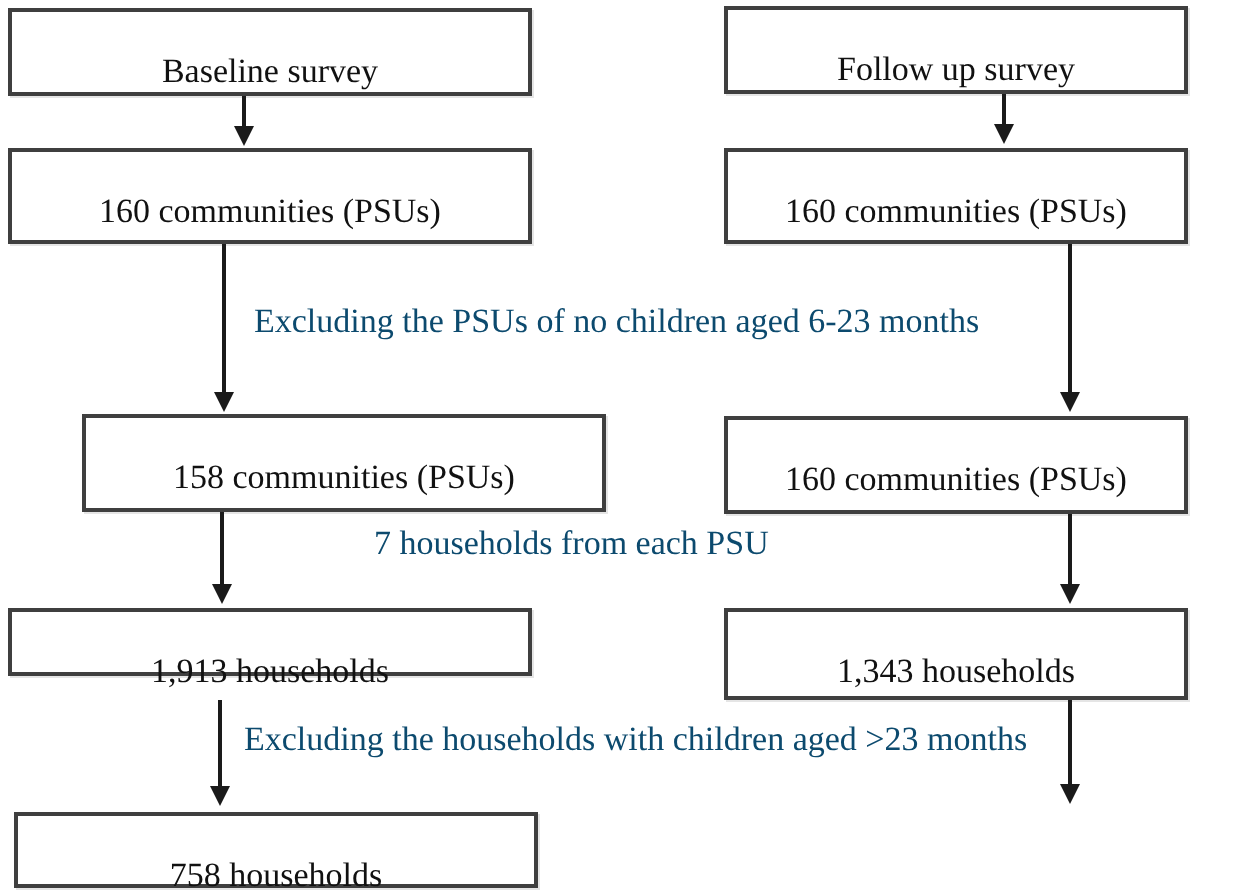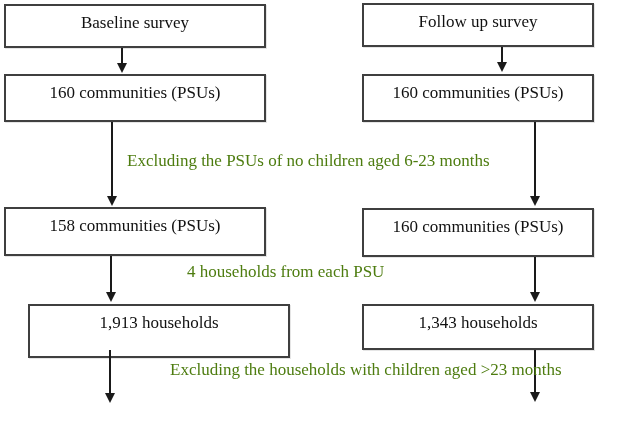--- a/index.html
+++ b/index.html
@@ -17,21 +17,21 @@
     overflow: hidden;
   }
   .flow-box {
     position: absolute;
     box-sizing: border-box;
     border: 2px solid #3f3f3f;
     background: #ffffff;
     display: flex;
     justify-content: center;
     align-items: flex-start;
-    padding-top: 7px;
+    padding-top: 20px;
     font-size: 17px;
     line-height: 20px;
     text-align: center;
     box-shadow: 1px 1px 0 rgba(0,0,0,0.10);
   }
   .col-left  { left: 4px;  width: 262px; }
   .col-right { left: 362px; width: 232px; }
 
   .arrow {
     position: absolute;
@@ -53,32 +53,33 @@
     height: 0;
     border-left: 5px solid transparent;
     border-right: 5px solid transparent;
     border-top: 10px solid #1a1a1a;
   }
   .edge-label {
     position: absolute;
     font-size: 17px;
     line-height: 20px;
     white-space: nowrap;
-    color: #4d7c0f;
+    color: #0c4a6e;
   }
 </style>
 </head>
 <body>
 
 <div id="canvas">
 
   <div class="flow-box col-left" style="top:4px;   height:44px;">Baseline survey</div>
   <div class="flow-box col-left" style="top:74px;  height:48px;">160 communities (PSUs)</div>
-  <div class="flow-box col-left" style="top:207px; height:49px;">158 communities (PSUs)</div>
-  <div class="flow-box col-left" style="top:304px; height:54px;margin-left:24px;">1,913 households</div>
+  <div class="flow-box col-left" style="top:207px; height:49px;margin-left:37px;">158 communities (PSUs)</div>
+  <div class="flow-box col-left" style="top:304px; height:34px;">1,913 households</div>
+  <div class="flow-box" style="left:7px; width:262px; top:406px; height:38px;">758 households</div>
 
   <div class="flow-box col-right" style="top:3px;   height:44px;">Follow up survey</div>
   <div class="flow-box col-right" style="top:74px;  height:48px;">160 communities (PSUs)</div>
   <div class="flow-box col-right" style="top:208px; height:49px;">160 communities (PSUs)</div>
   <div class="flow-box col-right" style="top:304px; height:46px;">1,343 households</div>
 
   <div class="arrow" style="left:122px; top:48px;  height:25px;">
     <span class="shaft"></span>
     <span class="head"></span>
   </div>
@@ -106,16 +107,16 @@
   <div class="arrow" style="left:535px; top:257px; height:45px;">
     <span class="shaft"></span>
     <span class="head"></span>
   </div>
   <div class="arrow" style="left:535px; top:350px; height:52px;">
     <span class="shaft"></span>
     <span class="head"></span>
   </div>
 
   <span class="edge-label" style="left:127px; top:151px;">Excluding the PSUs of no children aged 6-23 months</span>
-  <span class="edge-label" style="left:187px; top:262px;">4 households from each PSU</span>
-  <span class="edge-label" style="left:122px; top:360px;margin-left:48px;">Excluding the households with children aged &gt;23 months</span>
+  <span class="edge-label" style="left:187px; top:262px;">7 households from each PSU</span>
+  <span class="edge-label" style="left:122px; top:360px;">Excluding the households with children aged &gt;23 months</span>
 
 </div>
 
 </body></html>

